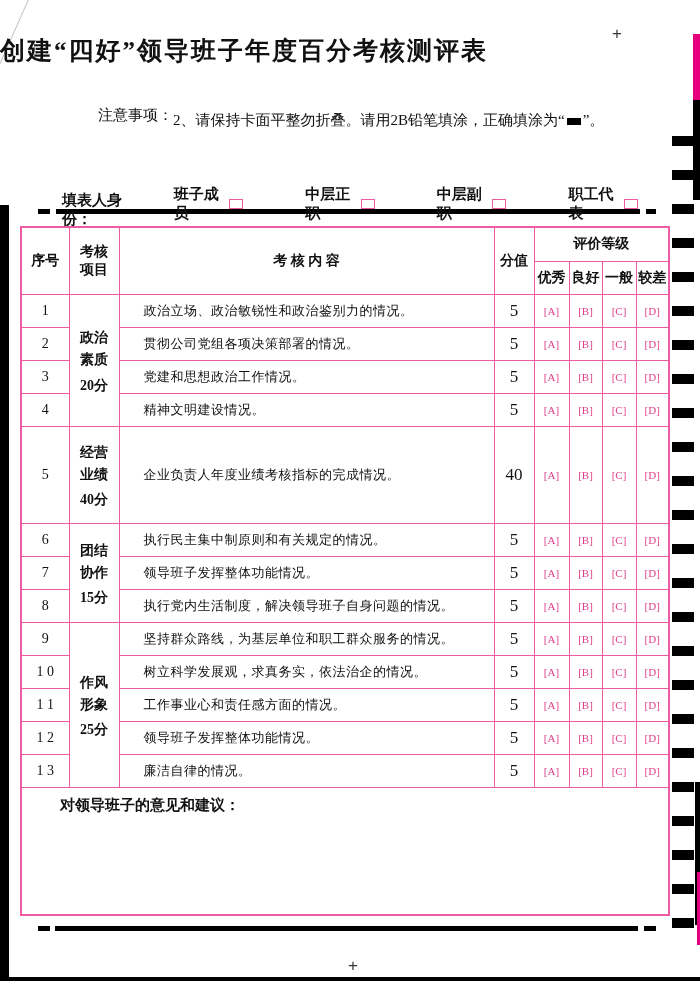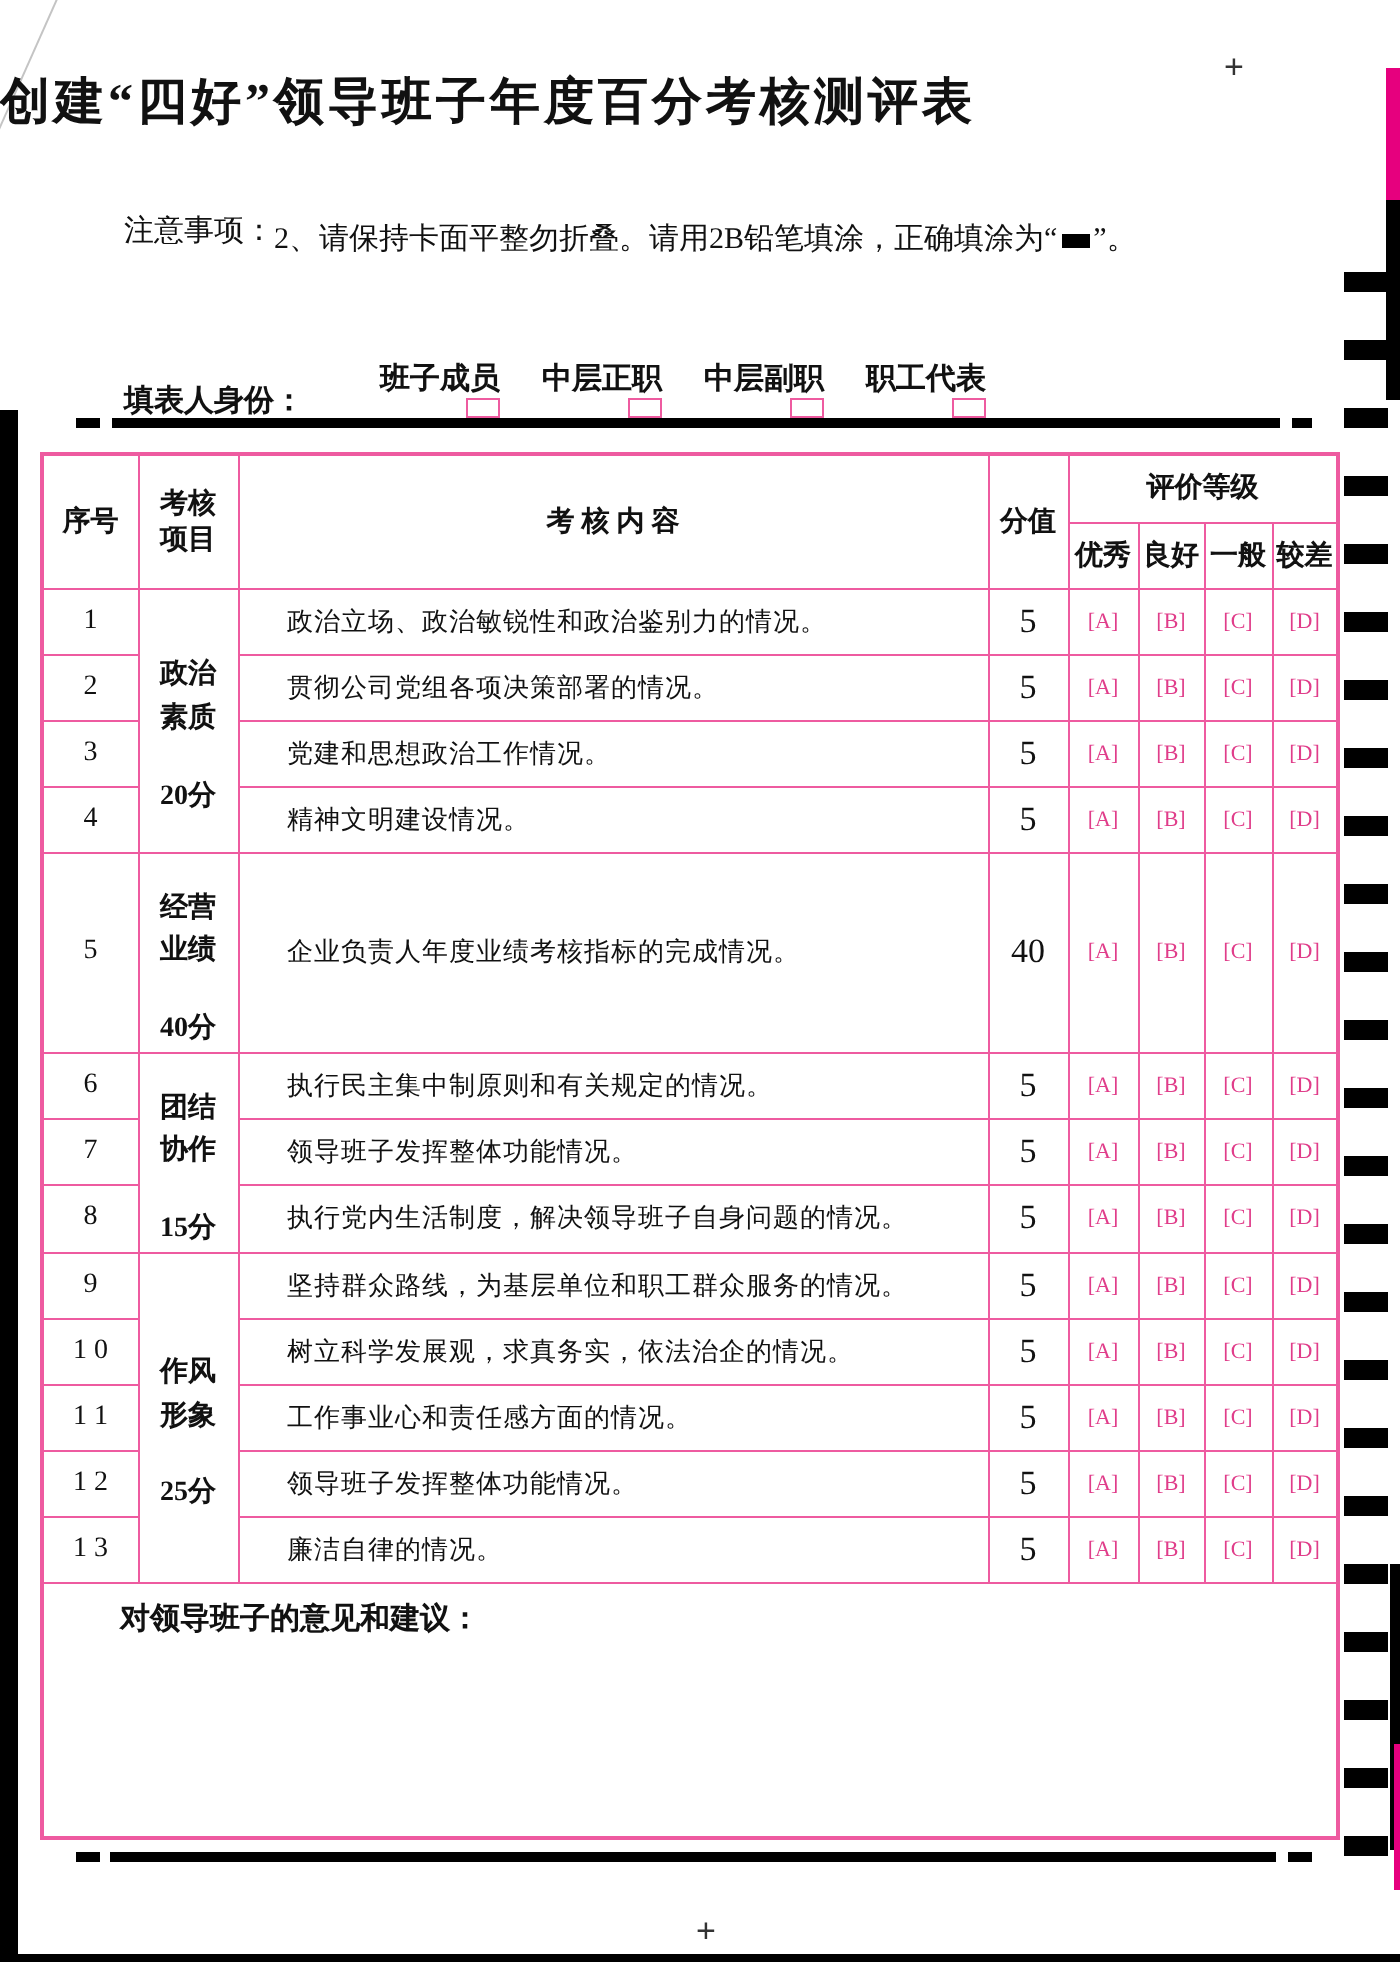--- a/index.html
+++ b/index.html
@@ -22,35 +22,35 @@
   .right-black-bottom{position:absolute;left:695px;top:782px;width:5px;height:143px;background:#000;}
   .right-pink-bottom{position:absolute;left:697px;top:872px;width:3px;height:73px;background:var(--magenta);}
   .timing-marks{position:absolute;left:672px;top:136px;width:22px;height:796px;
     background:repeating-linear-gradient(to bottom,#000 0 10px,transparent 10px 34px);}
   .hline{position:absolute;height:5px;background:#000;}
   .plus-mark{position:absolute;font-family:"Liberation Sans",sans-serif;font-size:17px;color:#333;}
   
   .page-title{position:absolute;top:34px;left:0;width:700px;text-align:left;
     font-size:25px;font-weight:bold;letter-spacing:2px;}
   .notes{position:absolute;top:106px;left:62px;font-size:15px;display:flex;}
-  .notes .note-label{white-space:nowrap;}
+  .notes .note-label{white-space:nowrap;margin-left:36px;}
   .note-lines div{line-height:28px;}
   .fill-sample{display:inline-block;width:14px;height:7px;background:#000;vertical-align:middle;margin:0 2px;}
   .identity{position:absolute;top:178px;left:62px;font-size:15px;font-weight:bold;display:flex;align-items:center;}
   .identity .id-label{margin-right:38px;margin-top:13px;}
-  .identity .id-option{display:flex;align-items:flex-end;margin-right:21px;flex-direction:column;}
+  .identity .id-option{display:flex;align-items:center;margin-right:62px;}
   .checkbox{display:inline-block;width:15px;height:8px;border:1px solid var(--pink);margin-left:8px;}
   
   .form-table{position:absolute;left:20px;top:226px;}
   table{border-collapse:collapse;table-layout:fixed;width:648px;border:2px solid var(--pink);}
   td,th{border:1px solid var(--pink);padding:0;overflow:hidden;}
   th{font-size:14px;font-weight:bold;text-align:center;}
   .cell-seq{text-align:center;font-size:14px;}
   .cell-cat{text-align:center;font-weight:bold;font-size:14px;line-height:1.55;}
-  .cell-cat .cat-label{width:2em;margin:17px auto;word-break:break-all;}
+  .cell-cat .cat-label{width:2em;margin:4px auto;word-break:break-all;}
   .cell-content{text-align:left;padding-left:24px;font-size:13px;letter-spacing:.5px;}
   .cell-score{text-align:center;font-size:17px;}
   .cell-mark{text-align:center;color:var(--mark);font-size:11px;cursor:pointer;}
   tr.r33{height:33px;} tr.r97{height:97px;} tr.h34{height:34px;} tr.h33{height:33px;}
   .comments-cell{vertical-align:top;height:126px;}
   .comments-label{font-size:15px;font-weight:bold;padding:8px 0 0 14px;margin-left:24px;}
 </style>
 </head>
 <body>
 

